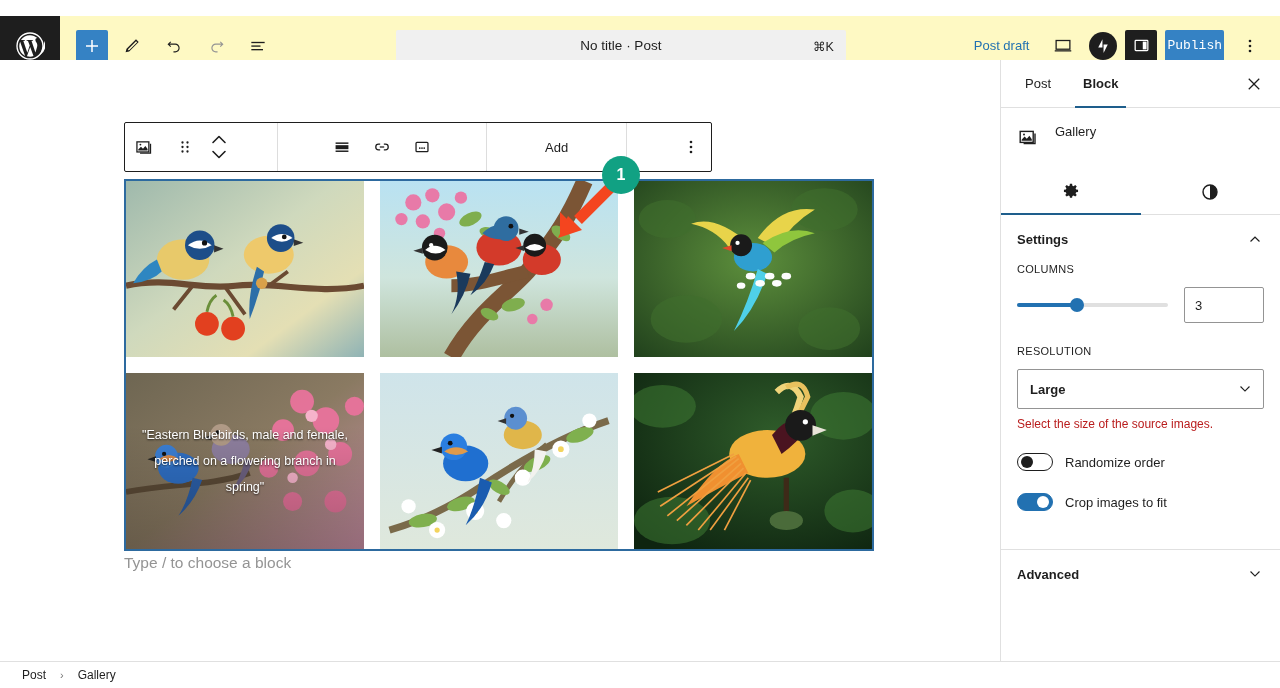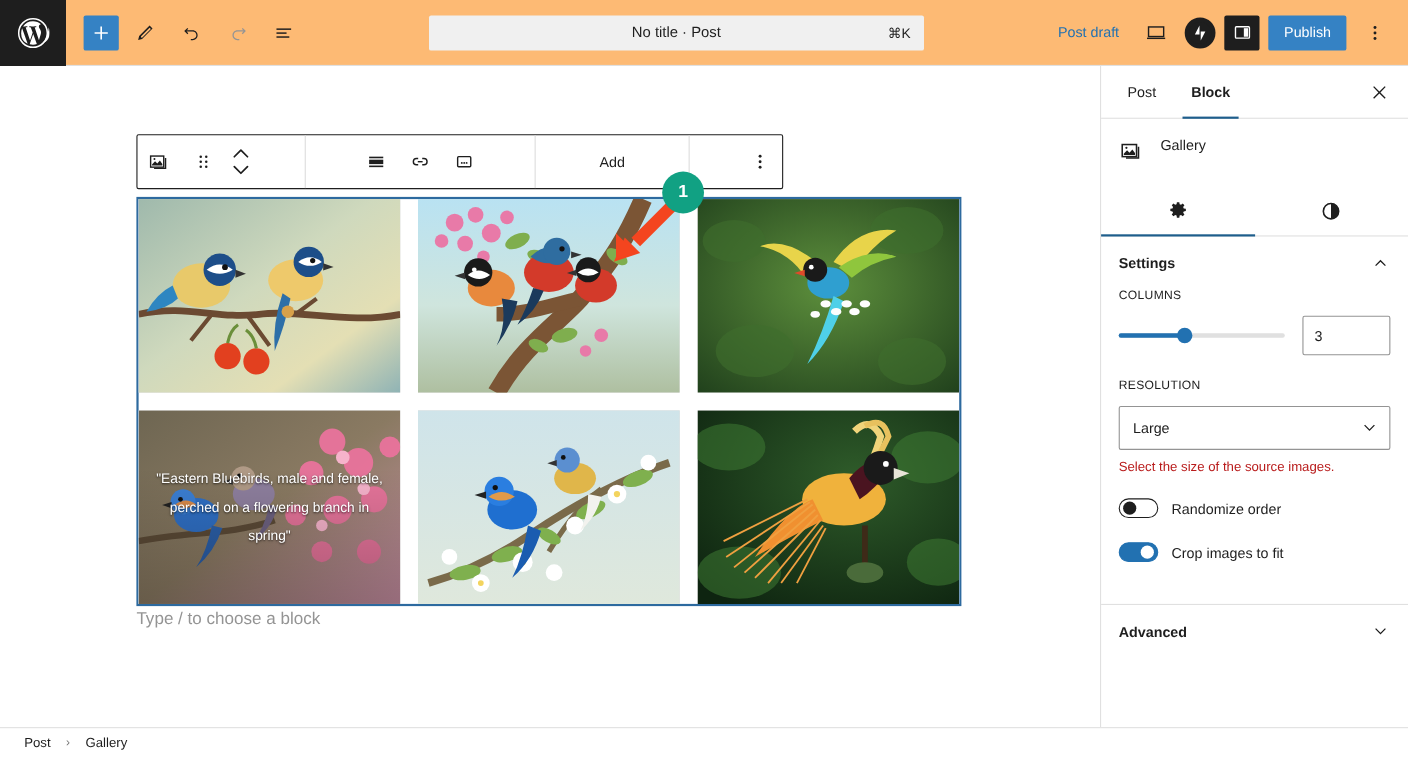--- a/index.html
+++ b/index.html
@@ -6,22 +6,22 @@
   html, body { margin: 0; padding: 0; }
   body {
     width: 1280px; height: 688px;
     font-family: "Liberation Sans", sans-serif;
     background: #fff; overflow: hidden;
     -webkit-font-smoothing: antialiased;
   }
 
   
   .topbar {
-    position: absolute; top: 0; left: 0; width: 1280px; height: 60px;
-    background: #fdba74; border-bottom: 1px solid #e0e0e0;
+    position: absolute; top: 16px; left: 0; width: 1280px; height: 60px;
+    background: #fef9c3; border-bottom: 1px solid #e0e0e0;
     display: flex; align-items: center;
   }
   .wp-logo {
     width: 60px; height: 60px; background: #1e1e1e;
     display: flex; align-items: center; justify-content: center; flex: none;
   }
   .tb-left { display: flex; align-items: center; gap: 6px; padding-left: 16px; flex: none; }
   .tb-btn {
     width: 36px; height: 36px; border-radius: 2px; background: transparent;
     border: none; display: flex; align-items: center; justify-content: center;
@@ -51,22 +51,22 @@
     width: 28px; height: 28px; border-radius: 50%; background: #1e1e1e;
     display: flex; align-items: center; justify-content: center; cursor: pointer; border: none; padding: 0;
   }
   .sidebar-toggle {
     width: 32px; height: 32px; background: #1e1e1e; color: #fff;
     display: flex; align-items: center; justify-content: center;
     border-radius: 2px; cursor: pointer; border: none; padding: 0;
   }
   .publish-btn {
     background: #3582c4; color: #fff; border: none; border-radius: 2px;
-    height: 32px; padding: 0 14px; font-size: 13px; cursor: pointer;
-    font-family: Liberation Sans, sans-serif;
+    height: 32px; padding: 0 2px; font-size: 13px; cursor: pointer;
+    font-family: Liberation Mono, monospace;
   }
 
   
   .canvas {
     position: absolute; top: 60px; left: 0; width: 1000px; height: 601px;
     background: #fff; overflow: hidden;
   }
 
   
   .block-toolbar {
@@ -173,21 +173,21 @@
   .slider .fill { position: absolute; top: 8px; left: 0; height: 4px; background: #2271b1; border-radius: 2px; }
   .slider .thumb {
     position: absolute; top: 3px; width: 14px; height: 14px; border-radius: 50%;
     background: #2271b1; transform: translateX(-50%);
   }
   .num-input {
     width: 80px; height: 36px; border: 1px solid #949494; border-radius: 2px;
     font-size: 13px; color: #1e1e1e; padding: 0 10px; background: #fff;
     font-family: "Liberation Sans", sans-serif;
   }
-  .select-wrap { position: relative; }
+  .select-wrap { position: relative; font-weight: bold; }
   .select-box {
     width: 100%; height: 40px; border: 1px solid #949494; border-radius: 2px;
     background: #fff; font-size: 13px; color: #1e1e1e; padding: 0 34px 0 12px;
     display: flex; align-items: center; cursor: pointer;
   }
   .select-wrap .chev { position: absolute; right: 10px; top: 50%; transform: translateY(-50%); pointer-events: none; color: #1e1e1e; }
   .help-text { font-size: 12px; color: #b91c1c; margin-top: 8px; }
 
   .toggle-row { display: flex; align-items: center; gap: 12px; margin-top: 22px; }
   .toggle {

